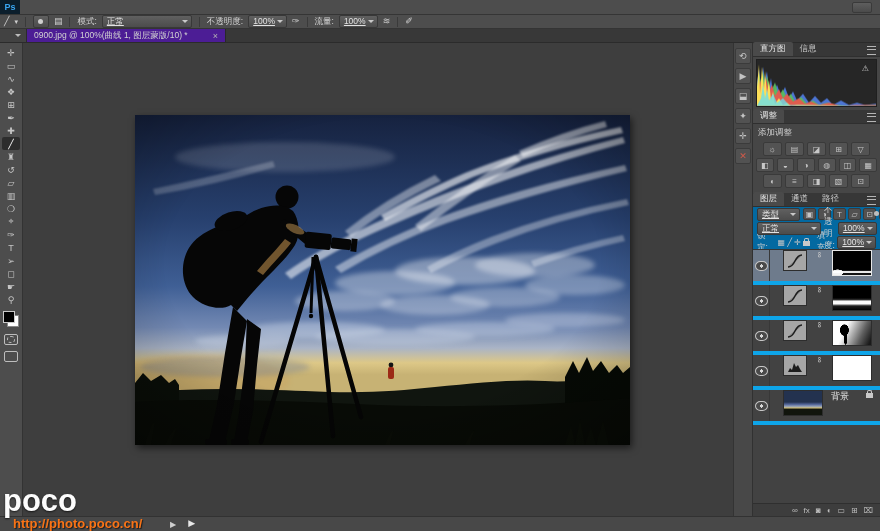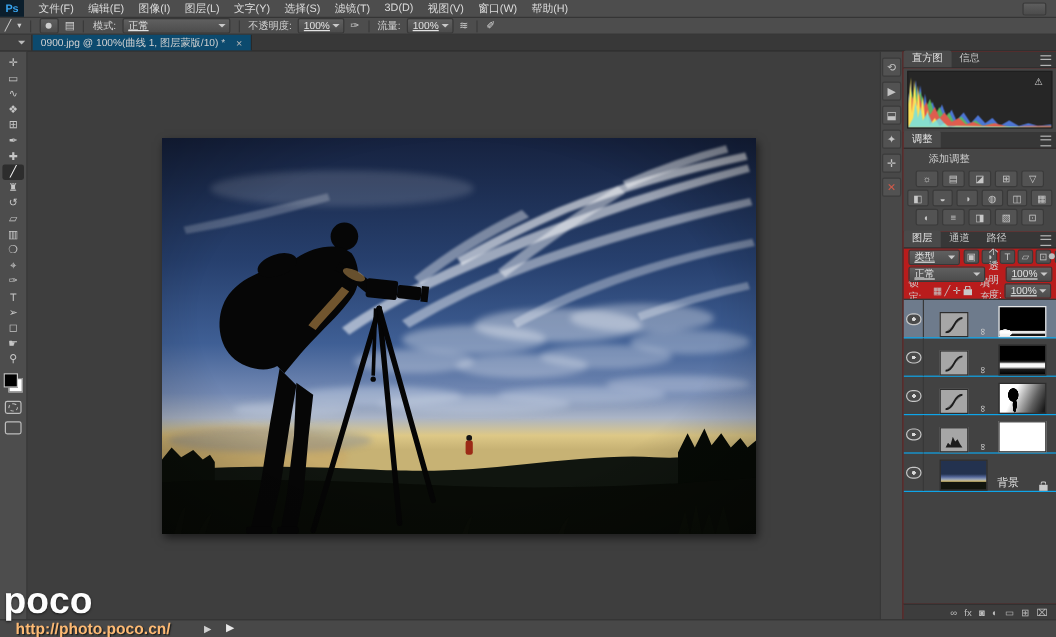--- a/index.html
+++ b/index.html
@@ -29,22 +29,22 @@
   .ob-label{white-space:nowrap;}
   .brushchip{width:14px;height:11px;background:linear-gradient(#606060,#4c4c4c);
              border:1px solid #383838;border-radius:2px;position:relative;}
   .brushchip::before{content:"";position:absolute;left:4px;top:3px;width:5px;height:5px;border-radius:50%;background:#cfcfcf;}
 
   
   .tabbar{position:absolute;top:29px;left:0;right:0;height:13px;background:#383838;
           border-bottom:1px solid #2b2b2b;display:flex;align-items:stretch;font-size:8.5px;}
   .tab-scroll{width:26px;border-right:1px solid #2b2b2b;background:#424242;position:relative;}
   .tab-scroll::after{content:"";position:absolute;right:5px;top:5px;border:3px solid transparent;border-top-color:#bbb;}
-  .doctab{background:#0c4a6e;border-right:1px solid #292929;color:#d2d2d2;display:flex;
-          align-items:center;gap:9px;padding:0 7px;white-space:nowrap;}
+  .doctab{background:#4c1d95;border-right:1px solid #292929;color:#d2d2d2;display:flex;
+          align-items:center;gap:25px;padding:0 7px;white-space:nowrap;}
   .closex{color:#b5b5b5;font-size:9px;}
 
   
   .main{position:absolute;top:43px;left:0;right:0;bottom:14px;display:flex;}
 
   
   .toolbar{width:22px;background:#4d4d4d;border-right:1px solid #333;display:flex;
            flex-direction:column;align-items:center;padding-top:3px;}
   .tool{width:18px;height:13px;display:flex;align-items:center;justify-content:center;
         font-size:9px;color:#c6c6c6;border-radius:2px;}
@@ -62,47 +62,47 @@
           box-shadow:2px 3px 7px rgba(0,0,0,.55);}
   .canvas svg{display:block;}
 
   
   .dockstrip{width:18px;background:#484848;border-left:1px solid #333;display:flex;
              flex-direction:column;align-items:center;padding-top:5px;gap:4px;}
   .dock-ic{width:14px;height:14px;display:flex;align-items:center;justify-content:center;
            font-size:9px;color:#c3c3c3;background:#525252;border:1px solid #3b3b3b;border-radius:2px;}
 
   
-  .panels{width:127px;background:#b91c1c;border-left:1px solid #313131;display:flex;flex-direction:column;font-size:8.5px;}
+  .panels{width:127px;background:#0369a1;border-left:1px solid #313131;display:flex;flex-direction:column;font-size:8.5px;}
   .ptabs{height:13px;background:#373737;display:flex;align-items:flex-end;position:relative;border-bottom:1px solid #2f2f2f;}
   .ptab{padding:1px 7px 1px;color:#c9c9c9;}
   .ptab.active{background:#4a4a4a;color:#e8e8e8;border-radius:2px 2px 0 0;}
   .pmenu{position:absolute;right:4px;top:3px;width:9px;height:7px;border-top:1px solid #b5b5b5;border-bottom:1px solid #b5b5b5;}
   .pmenu::before{content:"";display:block;margin-top:2px;border-top:1px solid #b5b5b5;}
 
   .histwrap{height:48px;background:#464646;padding:2px 3px 3px;position:relative;}
   .histbox{width:100%;height:100%;background:#262626;border:1px solid #1f1f1f;box-sizing:border-box;position:relative;}
   .histwarn{position:absolute;right:7px;top:5px;color:#c9c9c9;font-size:8px;line-height:8px;}
 
   .adjwrap{background:#464646;padding:1px 3px 3px;}
-  .adjhint{color:#cfcfcf;margin:2px 18px 3px;}
+  .adjhint{color:#cfcfcf;margin:2px 2px 3px;}
   .adjrow{display:flex;justify-content:center;gap:3px;margin-bottom:2px;}
   .adjbtn{width:17px;height:12px;background:#535353;border:1px solid #3a3a3a;border-radius:2px;
           color:#c8c8c8;font-size:8px;display:flex;align-items:center;justify-content:center;}
 
   .lrow{display:flex;align-items:center;height:14px;padding:0 4px;gap:3px;color:#cfcfcf;}
   .fic{width:11px;height:10px;display:flex;align-items:center;justify-content:center;
        font-size:8px;color:#c5c5c5;background:#515151;border:1px solid #3b3b3b;border-radius:2px;}
   .toggle{width:12px;height:8px;background:#5a5a5a;border:1px solid #3a3a3a;border-radius:4px;margin-left:auto;position:relative;}
   .toggle::before{content:"";position:absolute;right:1px;top:1px;width:5px;height:5px;border-radius:50%;background:#bdbdbd;}
   .lockic-row{display:flex;gap:2px;align-items:center;}
   .lkg{font-size:8px;color:#c5c5c5;}
 
   .layerlist{flex:1;background:#424242;border-top:1px solid #363636;overflow:hidden;}
-  .layer{height:31px;display:flex;align-items:flex-end;border-bottom:1px solid #0ea5e9;padding:0 3px 0 0;gap:8px;}
+  .layer{height:31px;display:flex;align-items:flex-start;border-bottom:4px solid #0ea5e9;padding:0 3px 0 0;gap:8px;}
   .layer.selected{background:#6e7b8c;}
   .eyebox{width:16px;align-self:stretch;border-right:1px solid #383838;display:flex;align-items:center;justify-content:center;}
   .eye{width:11px;height:8px;border:1px solid #c6c6c6;border-radius:50% / 60%;
        background:radial-gradient(circle at 50% 50%, #d8d8d8 1.5px, #4a4a4a 1.6px);}
   .adjthumb{width:22px;height:19px;background:#a6a6a6;border:1px solid #2d2d2d;display:flex;
             align-items:center;justify-content:center;margin-left:5px;}
   .linkic{width:9px;text-align:center;color:#d0d0d0;font-size:8px;transform:rotate(90deg);}
   .maskthumb{width:40px;height:26px;border:1px solid #2d2d2d;box-sizing:border-box;}
   .selected .maskthumb{border-color:#e6e6e6;}
   .mask-dark-bottom{background:
@@ -128,43 +128,30 @@
   
   .statusbar{position:absolute;left:0;right:0;bottom:0;height:14px;background:#484848;border-top:1px solid #323232;}
   .status-arrow{position:absolute;left:170px;top:3px;color:#cfcfcf;font-size:8px;}
 
   
   .watermark{position:absolute;left:3px;bottom:1px;z-index:10;line-height:1;}
   .wm1{display:flex;align-items:baseline;gap:21px;text-shadow:0 1px 2px rgba(0,0,0,.65);}
   .wm-brand{font-size:31px;font-weight:bold;color:#fdfdfd;letter-spacing:0;}
   .wm-title{font-size:23px;font-weight:bold;color:#fdfdfd;}
   .wm2{display:flex;align-items:center;gap:46px;margin:1px 0 0 10px;}
-  .wm-url{font-size:13px;font-weight:bold;color:#fdba74;text-shadow:1px 1px 1px #1c1c1c;}
+  .wm-url{font-size:13px;font-weight:bold;color:#f97316;text-shadow:1px 1px 1px #1c1c1c;}
   .wm-arrow{color:#e8e8e8;font-size:9px;}
 </style>
 </head>
 <body>
 
 <div id="app">
 
   <header class="menubar">
     <span class="pslogo">Ps</span>
-    <nav id="menu-items" style="display:flex;">
-        <span class="menu-item">文件(F)</span>
-        <span class="menu-item">编辑(E)</span>
-        <span class="menu-item">图像(I)</span>
-        <span class="menu-item">图层(L)</span>
-        <span class="menu-item">文字(Y)</span>
-        <span class="menu-item">选择(S)</span>
-        <span class="menu-item">滤镜(T)</span>
-        <span class="menu-item">3D(D)</span>
-        <span class="menu-item">视图(V)</span>
-        <span class="menu-item">窗口(W)</span>
-        <span class="menu-item">帮助(H)</span>
-      </nav>
     <span class="ws-btn"></span>
   </header>
 
   <div class="optionsbar">
     <span class="ob-icon">╱</span>
     <span class="ob-icon" style="font-size:7px;">▾</span>
     <span class="ob-sep"></span>
     <span class="brushchip"></span>
     <span class="ob-icon">▤</span>
     <span class="ob-sep"></span>

